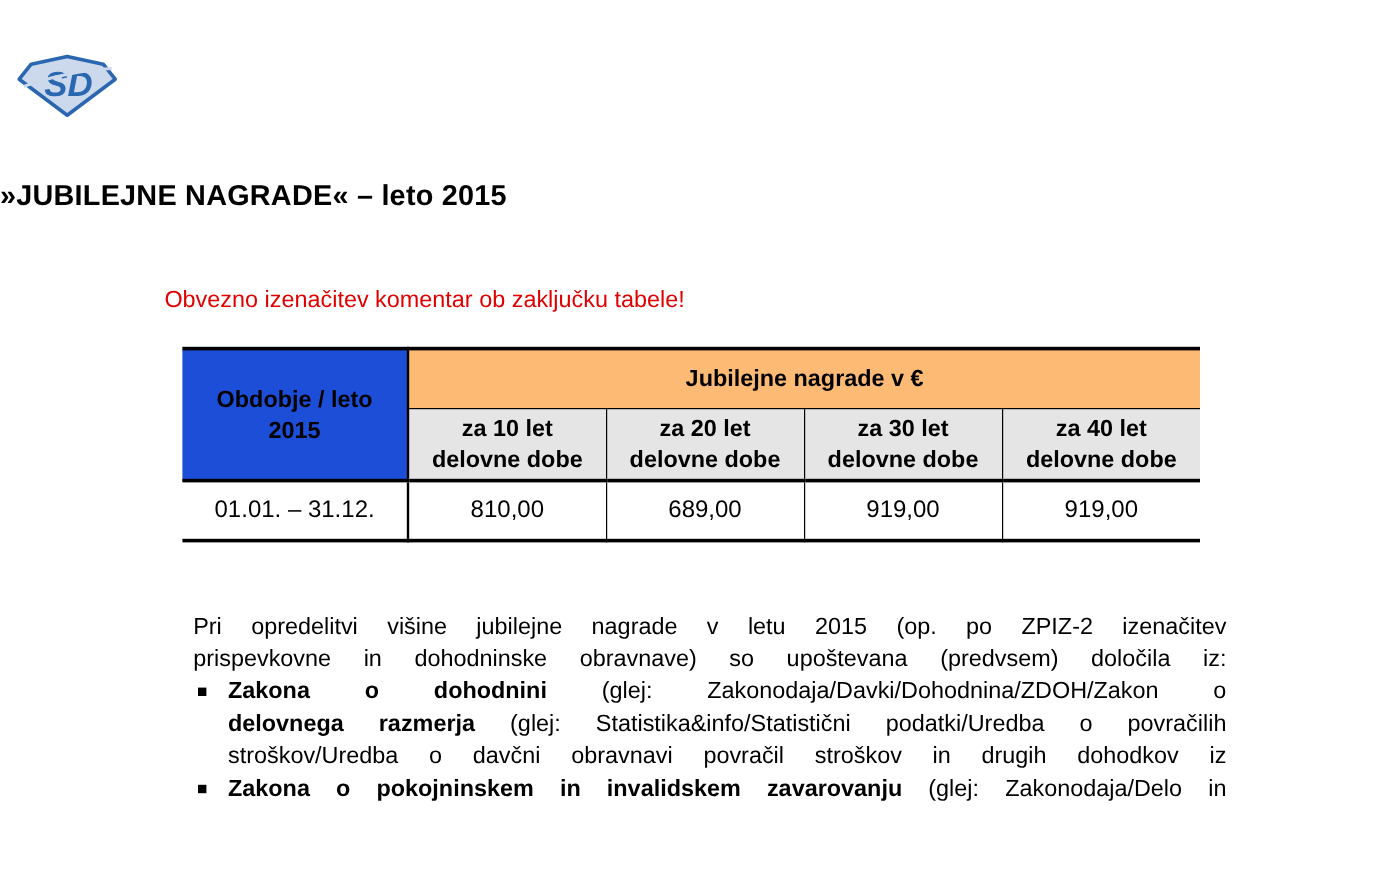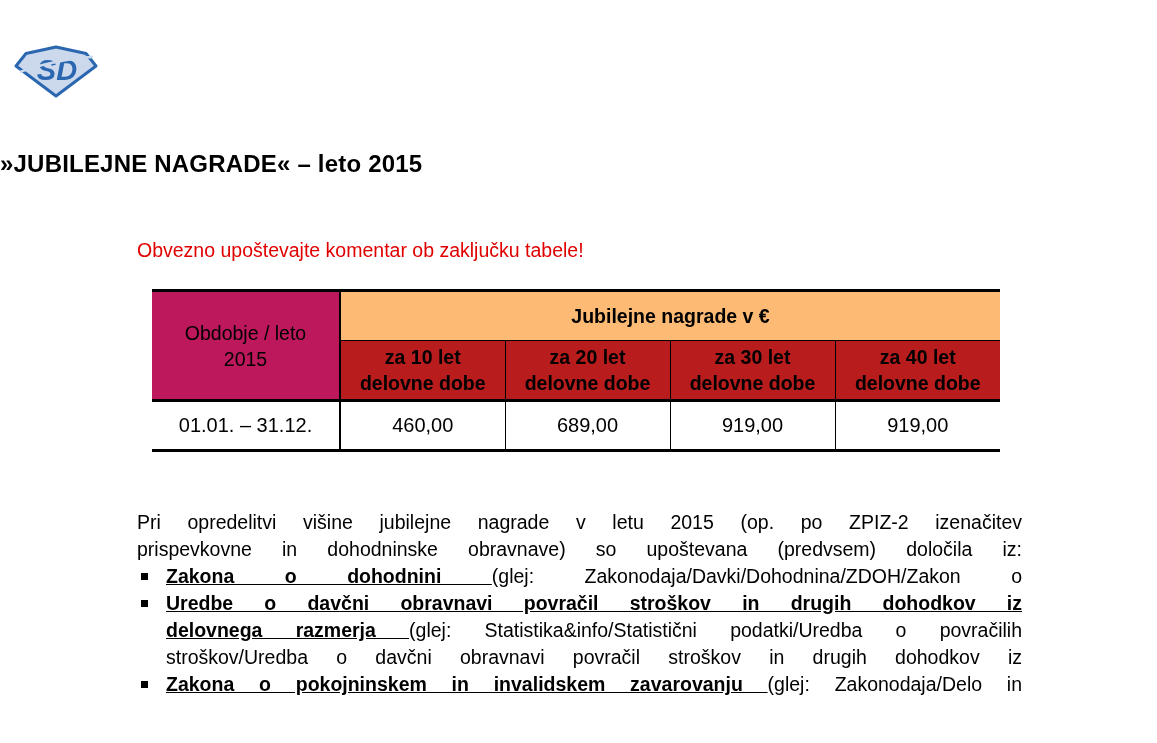--- a/index.html
+++ b/index.html
@@ -42,35 +42,35 @@
     left: 152px; top: 289px;
     width: 848px;
     border-collapse: collapse;
     table-layout: fixed;
     border-top: 3px solid #000;
     border-bottom: 3px solid #000;
     font-size: 19.5px;
   }
   table.jub td { text-align: center; vertical-align: middle; }
   td.corner {
-    background: #be185d;
+    background: #1d4ed8;
     border-right: 2px solid #000;
     border-bottom: 3px solid #000;
-    font-weight: normal;
+    font-weight: bold;
     height: 110px;
     line-height: 26px;
   }
   td.group {
     background: #fdba74;
     border-bottom: 1.5px solid #000;
     font-weight: bold;
     height: 50px;
   }
   td.colhead {
-    background: #b91c1c;
+    background: #e5e5e5;
     border-bottom: 3px solid #000;
     border-left: 1.5px solid #000;
     font-weight: bold;
     height: 60px;
     line-height: 26px;
   }
   tr.datarow td { height: 50px; font-size: 20px; }
   td.val { border-left: 1.5px solid #000; }
   td.val.first { border-left: 2px solid #000; }
   .cellline { display: block; }
@@ -80,48 +80,49 @@
     position: absolute;
     left: 137px; top: 509px;
     width: 885px;
     font-size: 19.5px;
   }
   .tline {
     height: 27px;
     line-height: 27px;
     white-space: nowrap;
     text-align: left;
+    margin-left: 24px;
   }
   .tline.j { text-align: justify; text-align-last: justify; }
   .indent2 { }
   .bullet-line { position: relative; padding-left: 29px; }
   .bullet-marker {
     position: absolute;
     left: 4px; top: 10px;
     width: 7px; height: 7px;
     background: #000;
   }
-  .b { font-weight: bold; text-decoration: underline; }
+  .b { font-weight: bold; }
 </style>
 </head>
 <body>
 
 <div class="screen">
 
   <div class="logo">
     <svg width="84" height="53" viewBox="0 0 84 53">
       <path d="M42 2 L12 8.5 L2 21 L42 51 L82 21 L72 8.5 Z" fill="#ccd9ec" stroke="#2a67b0" stroke-width="3" stroke-linejoin="round"></path>
       <text x="43" y="35" text-anchor="middle" font-family="Liberation Sans, DejaVu Sans, sans-serif" font-size="29" font-weight="bold" font-style="italic" fill="#2a67b0">SD</text>
       <path d="M6 27 C 24 20, 56 13, 79 12" fill="none" stroke="#ccd9ec" stroke-width="2.5"></path>
     </svg>
   </div>
 
   <div class="doc-title">»JUBILEJNE NAGRADE« – leto 2015</div>
 
-  <div class="notice">Obvezno upoštevajte komentar ob zaključku tabele!</div>
+  <div class="notice">Obvezno izenačitev komentar ob zaključku tabele!</div>
 
   <table class="jub">
     <colgroup>
       <col style="width:188px">
         <col style="width:165px">
         <col style="width:165px">
         <col style="width:165px">
         <col style="width:165px">
     </colgroup>
     <tbody>
@@ -145,43 +146,39 @@
           <span class="cellline">za 30 let</span>
           <span class="cellline">delovne dobe</span>
         </td>
         <td class="colhead">
           <span class="cellline">za 40 let</span>
           <span class="cellline">delovne dobe</span>
         </td>
       </tr>
       <tr class="datarow">
         <td class="period">01.01. – 31.12.</td>
-        <td class="val first">460,00</td>
+        <td class="val first">810,00</td>
         <td class="val">689,00</td>
         <td class="val">919,00</td>
         <td class="val">919,00</td>
       </tr>
     </tbody>
   </table>
 
   <div class="bodytext">
 
     <div class="tline j">Pri opredelitvi višine jubilejne nagrade v letu 2015 (op. po ZPIZ-2 izenačitev</div>
     <div class="tline j indent2">prispevkovne in dohodninske obravnave) so upoštevana (predvsem) določila iz:</div>
 
     <div class="tline j bullet-line">
       <span class="bullet-marker"></span>
       <span class="b">Zakona o dohodnini </span><span>(glej: Zakonodaja/Davki/Dohodnina/ZDOH/Zakon o</span>
     </div>
 
     <div class="tline j bullet-line">
-      <span class="bullet-marker"></span>
-      <span class="b">Uredbe o davčni obravnavi povračil stroškov in drugih dohodkov iz</span>
-    </div>
-    <div class="tline j bullet-line">
       <span class="b">delovnega razmerja </span><span>(glej: Statistika&amp;info/Statistični podatki/Uredba o povračilih</span>
     </div>
     <div class="tline j bullet-line">
       <span>stroškov/Uredba o davčni obravnavi povračil stroškov in drugih dohodkov iz</span>
     </div>
 
     <div class="tline j bullet-line">
       <span class="bullet-marker"></span>
       <span class="b">Zakona o pokojninskem in invalidskem zavarovanju </span><span>(glej: Zakonodaja/Delo in</span>
     </div>

